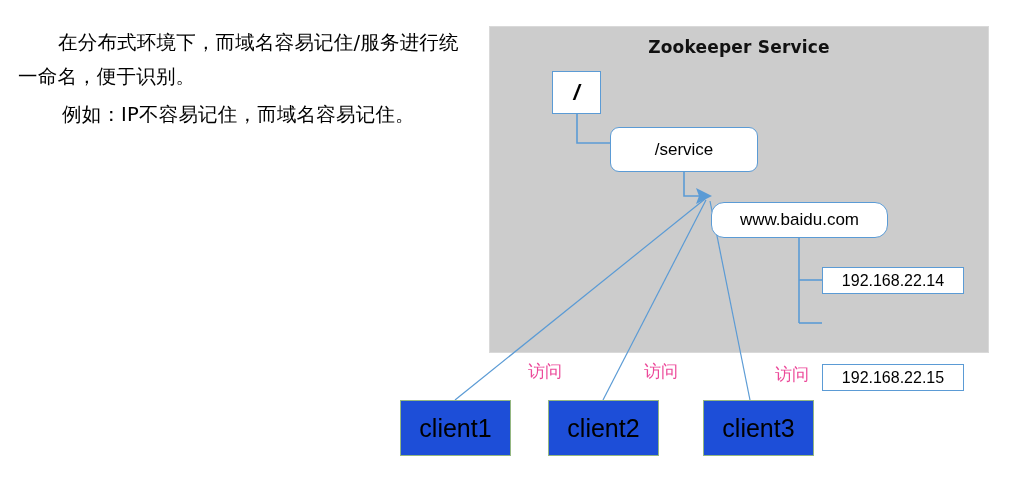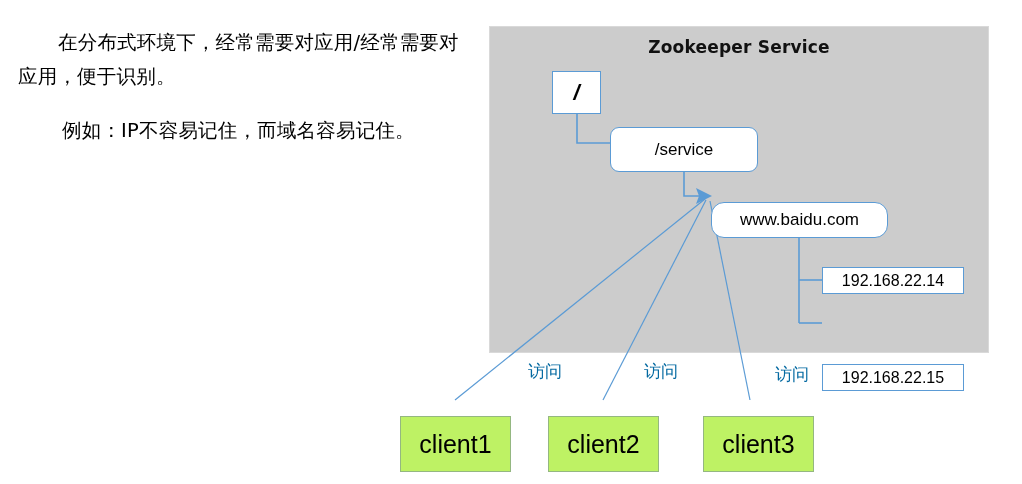--- a/index.html
+++ b/index.html
@@ -27,21 +27,21 @@
     font-family: "DejaVu Sans", "Liberation Sans", sans-serif;
     font-size: 19.5px;
     line-height: 34px;
     color: #000000;
     text-indent: 40px;
     margin: 0;
     letter-spacing: 0.2px;
   }
   .para.second {
     text-indent: 44px;
-    margin-top: 20px;
+    margin-top: 4px;
   }
 
   
   .zk-panel {
     position: absolute;
     left: 489px;
     top: 26px;
     width: 500px;
     height: 327px;
     background: #cccccc;
@@ -118,54 +118,54 @@
   }
   .ip-0 { top: 224px; }
   .ip-1 { top: 267px; text-align: center; }
   .ip-2 { top: 320px; margin-top: 44px; }
 
   
   .access {
     position: absolute;
     font-family: "DejaVu Sans", "Liberation Sans", sans-serif;
     font-size: 17px;
-    color: #0369a1;
+    color: #ec4899;
     white-space: nowrap;
   }
   .access-0 { left: 528px; top: 360px; }
   .access-1 { left: 644px; top: 360px; }
   .access-2 { left: 775px; top: 363px; }
 
   
   .client {
     position: absolute;
-    top: 416px;
+    top: 400px;
     width: 111px;
     height: 56px;
-    background: #bef264;
+    background: #1d4ed8;
     border: 1px solid #94b781;
     box-sizing: border-box;
     display: flex;
     align-items: center;
     justify-content: center;
     font-family: "Liberation Sans", "DejaVu Sans", sans-serif;
     font-size: 25px;
     color: #000000;
   }
   .client-0 { left: 400px; }
   .client-1 { left: 548px; }
   .client-2 { left: 695px; margin-left: 8px; }
 </style>
 </head>
 <body>
 
 <div id="root">
 
   <div class="text-col">
-    <p class="para first">在分布式环境下，经常需要对应用/经常需要对应用，便于识别。</p>
+    <p class="para first">在分布式环境下，而域名容易记住/服务进行统一命名，便于识别。</p>
     <p class="para second">例如：IP不容易记住，而域名容易记住。</p>
   </div>
 
   <div class="zk-panel">
     <div class="zk-title">Zookeeper Service</div>
   </div>
 
   <svg class="wires" viewBox="0 0 1022 484" width="1022" height="484">
     <g stroke="#5b9bd5" stroke-width="1.6" fill="none">
 

